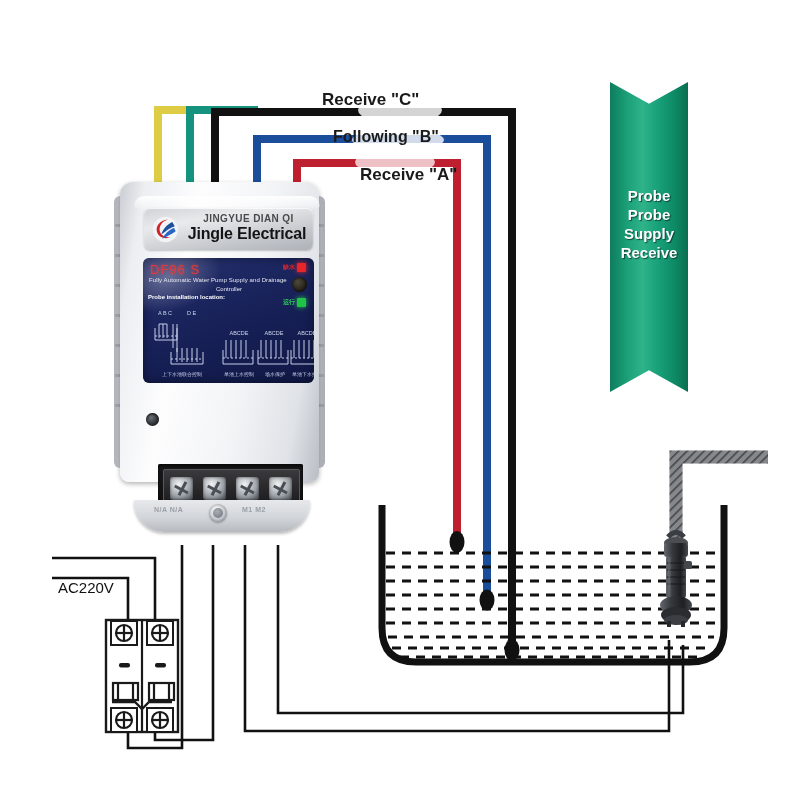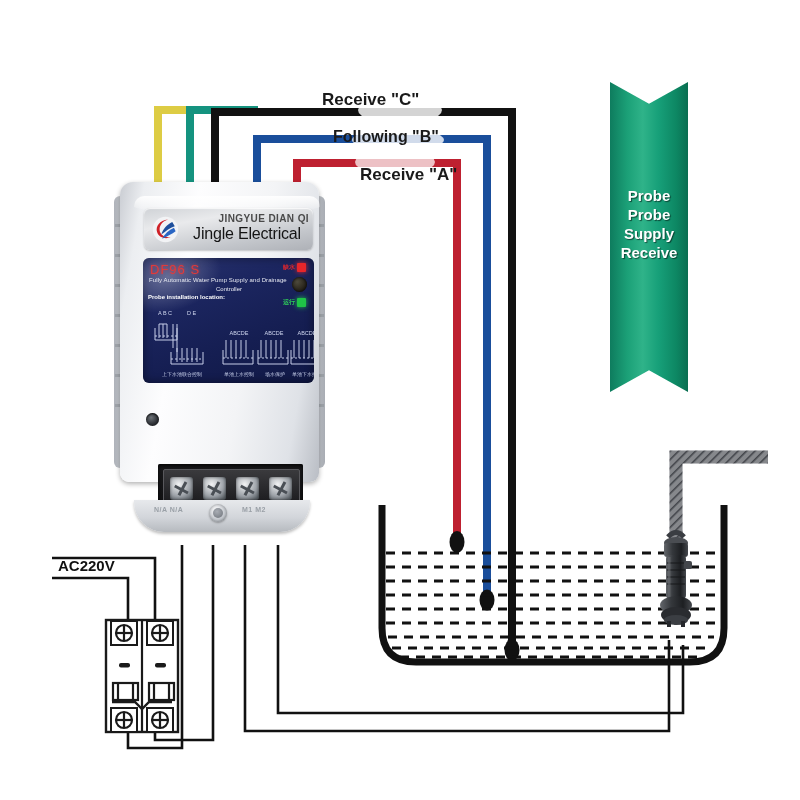--- a/index.html
+++ b/index.html
@@ -7,21 +7,21 @@
   body{width:800px;height:800px;overflow:hidden;
        font-family:"Liberation Sans","DejaVu Sans",sans-serif;}
   #stage{position:relative;width:800px;height:800px;background:#fff;}
   #svgroot{position:absolute;left:0;top:0;width:800px;height:800px;}
 
   .lbl{position:absolute;font-weight:bold;color:#1a1a1a;white-space:nowrap;}
   #lbl-de{left:32px;top:86px;font-size:17px;letter-spacing:-0.2px;}
   #lbl-c{left:322px;top:90px;font-size:17px;}
   #lbl-b{left:333px;top:128px;font-size:16px;}
   #lbl-a{left:360px;top:165px;font-size:17px;}
-  #lbl-ac{left:58px;top:557px;font-size:15px;font-weight:bold;color:#111;
+  #lbl-ac{left:58px;top:579px;font-size:15px;font-weight:normal;color:#111;
           font-family:"Liberation Sans",sans-serif;}
 
   
   #banner{position:absolute;left:610px;top:82px;width:78px;height:310px;}
   #banner .ribbon{position:absolute;inset:0;
       background:linear-gradient(90deg,#0e7c5e 0%,#1ba077 22%,#2fb389 42%,
                                   #17a079 62%,#0d8763 85%,#0a6e51 100%);
       clip-path:polygon(0 0, 50% 7%, 100% 0, 100% 100%, 50% 93%, 0 100%);}
   #banner .btext{position:absolute;left:0;right:0;top:104px;text-align:center;
       color:#fff;font-size:15px;font-weight:bold;line-height:19px;
@@ -45,24 +45,24 @@
      background:linear-gradient(90deg,#d6d9de,#a7abb2);}
   .fin{position:absolute;width:9px;height:3px;background:rgba(140,145,152,.55);}
 
   
   .brand{position:absolute;left:24px;top:26px;width:169px;height:42px;
      border-radius:6px;
      background:linear-gradient(170deg,#cfd2d6 0%,#e9eaec 30%,#c3c6cb 72%,#aeb1b7 100%);
      box-shadow:inset 0 1px 1px rgba(255,255,255,.8),0 1px 2px rgba(0,0,0,.22);
      overflow:hidden;}
   .brand .logo{position:absolute;left:8px;top:8px;width:27px;height:27px;}
-  .brand .bn1{position:absolute;left:44px;top:5px;right:4px;text-align:right;
+  .brand .bn1{position:absolute;left:44px;top:5px;right:4px;text-align:center;
      font-size:10px;font-weight:bold;color:#4a4a4a;letter-spacing:.4px;}
   .brand .bn2{position:absolute;left:40px;top:17px;right:3px;text-align:center;
-     font-size:16px;font-weight:normal;color:#141414;letter-spacing:-0.2px;}
+     font-size:16px;font-weight:bold;color:#141414;letter-spacing:-0.2px;}
 
   
   .panel{position:absolute;left:23px;top:76px;width:171px;height:125px;
      border-radius:6px;
      background:linear-gradient(160deg,#2a3470 0%,#1c2660 30%,#151e52 65%,#101845 100%);
      box-shadow:inset 0 0 10px rgba(0,0,0,.45);overflow:hidden;}
   .panel .glare{position:absolute;left:-30px;top:-16px;width:110px;height:70px;
      background:radial-gradient(ellipse at center,rgba(255,255,255,.30),rgba(255,255,255,0) 70%);
      transform:rotate(-14deg);}
   .model{position:absolute;left:7px;top:4px;font-size:13px;font-weight:normal;

